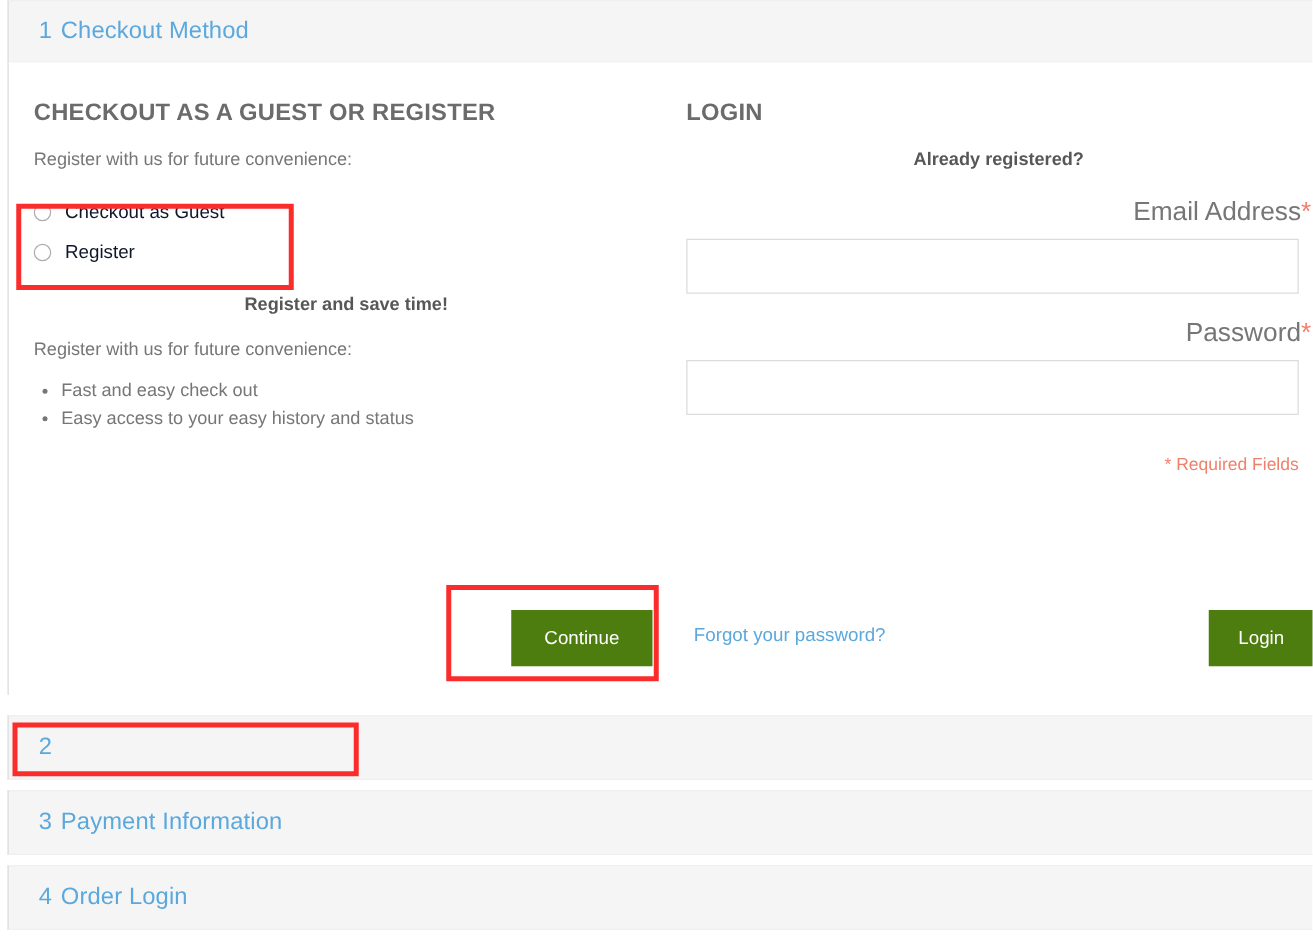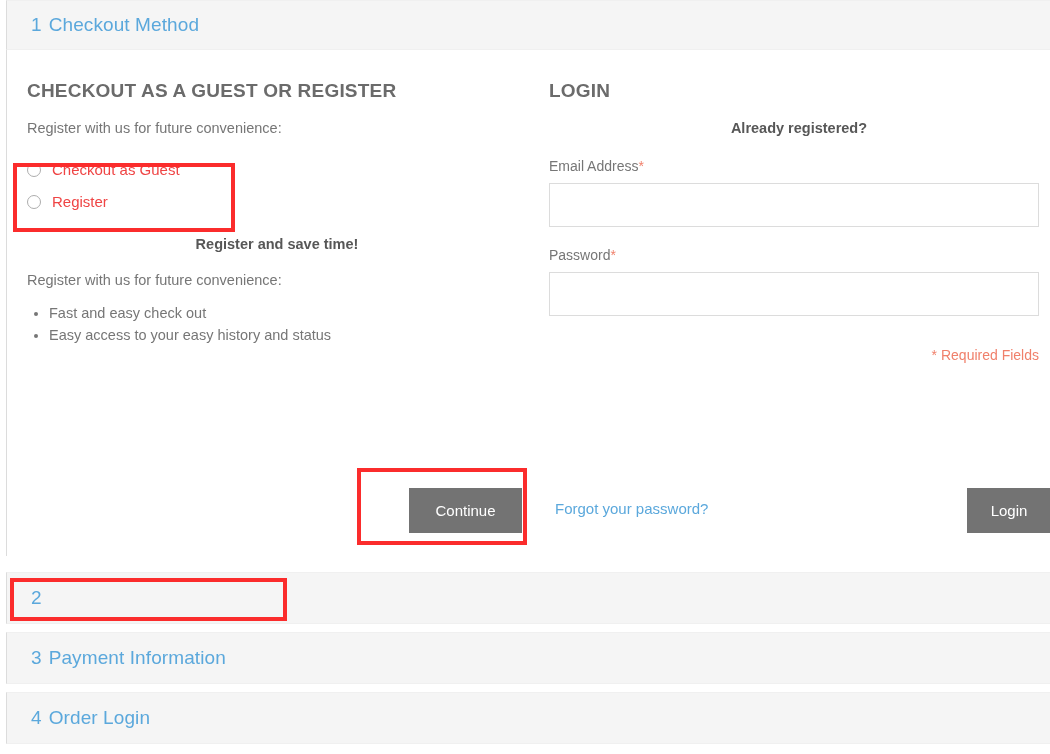--- a/index.html
+++ b/index.html
@@ -108,39 +108,40 @@
     height: 14px;
     border: 1px solid #adadad;
     border-radius: 50%;
     background: #ffffff;
     box-sizing: border-box;
     margin-right: 11px;
     flex: none;
   }
   .radio-label {
     font-size: 15px;
-    color: #ef4444;
+    color: #0f172a;
   }
 
   ul.benefits {
     margin: 0;
     padding: 12px 0 0 22px;
     list-style: disc;
   }
   ul.benefits li {
     font-size: 14.5px;
     color: #767676;
     line-height: 1.55;
   }
 
   
   .field-label {
-    font-size: 14px;
+    font-size: 21px;
     color: #767676;
     padding-top: 20px;
+    text-align: right;
   }
   .field-label .req {
     color: #f0806b;
   }
   .text-input {
     display: block;
     width: 490px;
     height: 44px;
     margin-top: 9px;
     border: 1px solid #dcdcdc;
@@ -156,21 +157,21 @@
   .required-note {
     text-align: right;
     width: 490px;
     font-size: 14px;
     color: #f0806b;
     padding-top: 31px;
   }
 
   
   .btn {
-    background: #737373;
+    background: #4d7c0f;
     color: #ffffff;
     border: none;
     font-family: "Liberation Sans", sans-serif;
     font-size: 15px;
     cursor: pointer;
     padding: 0;
   }
   #continue-button {
     position: absolute;
     left: 402px;

